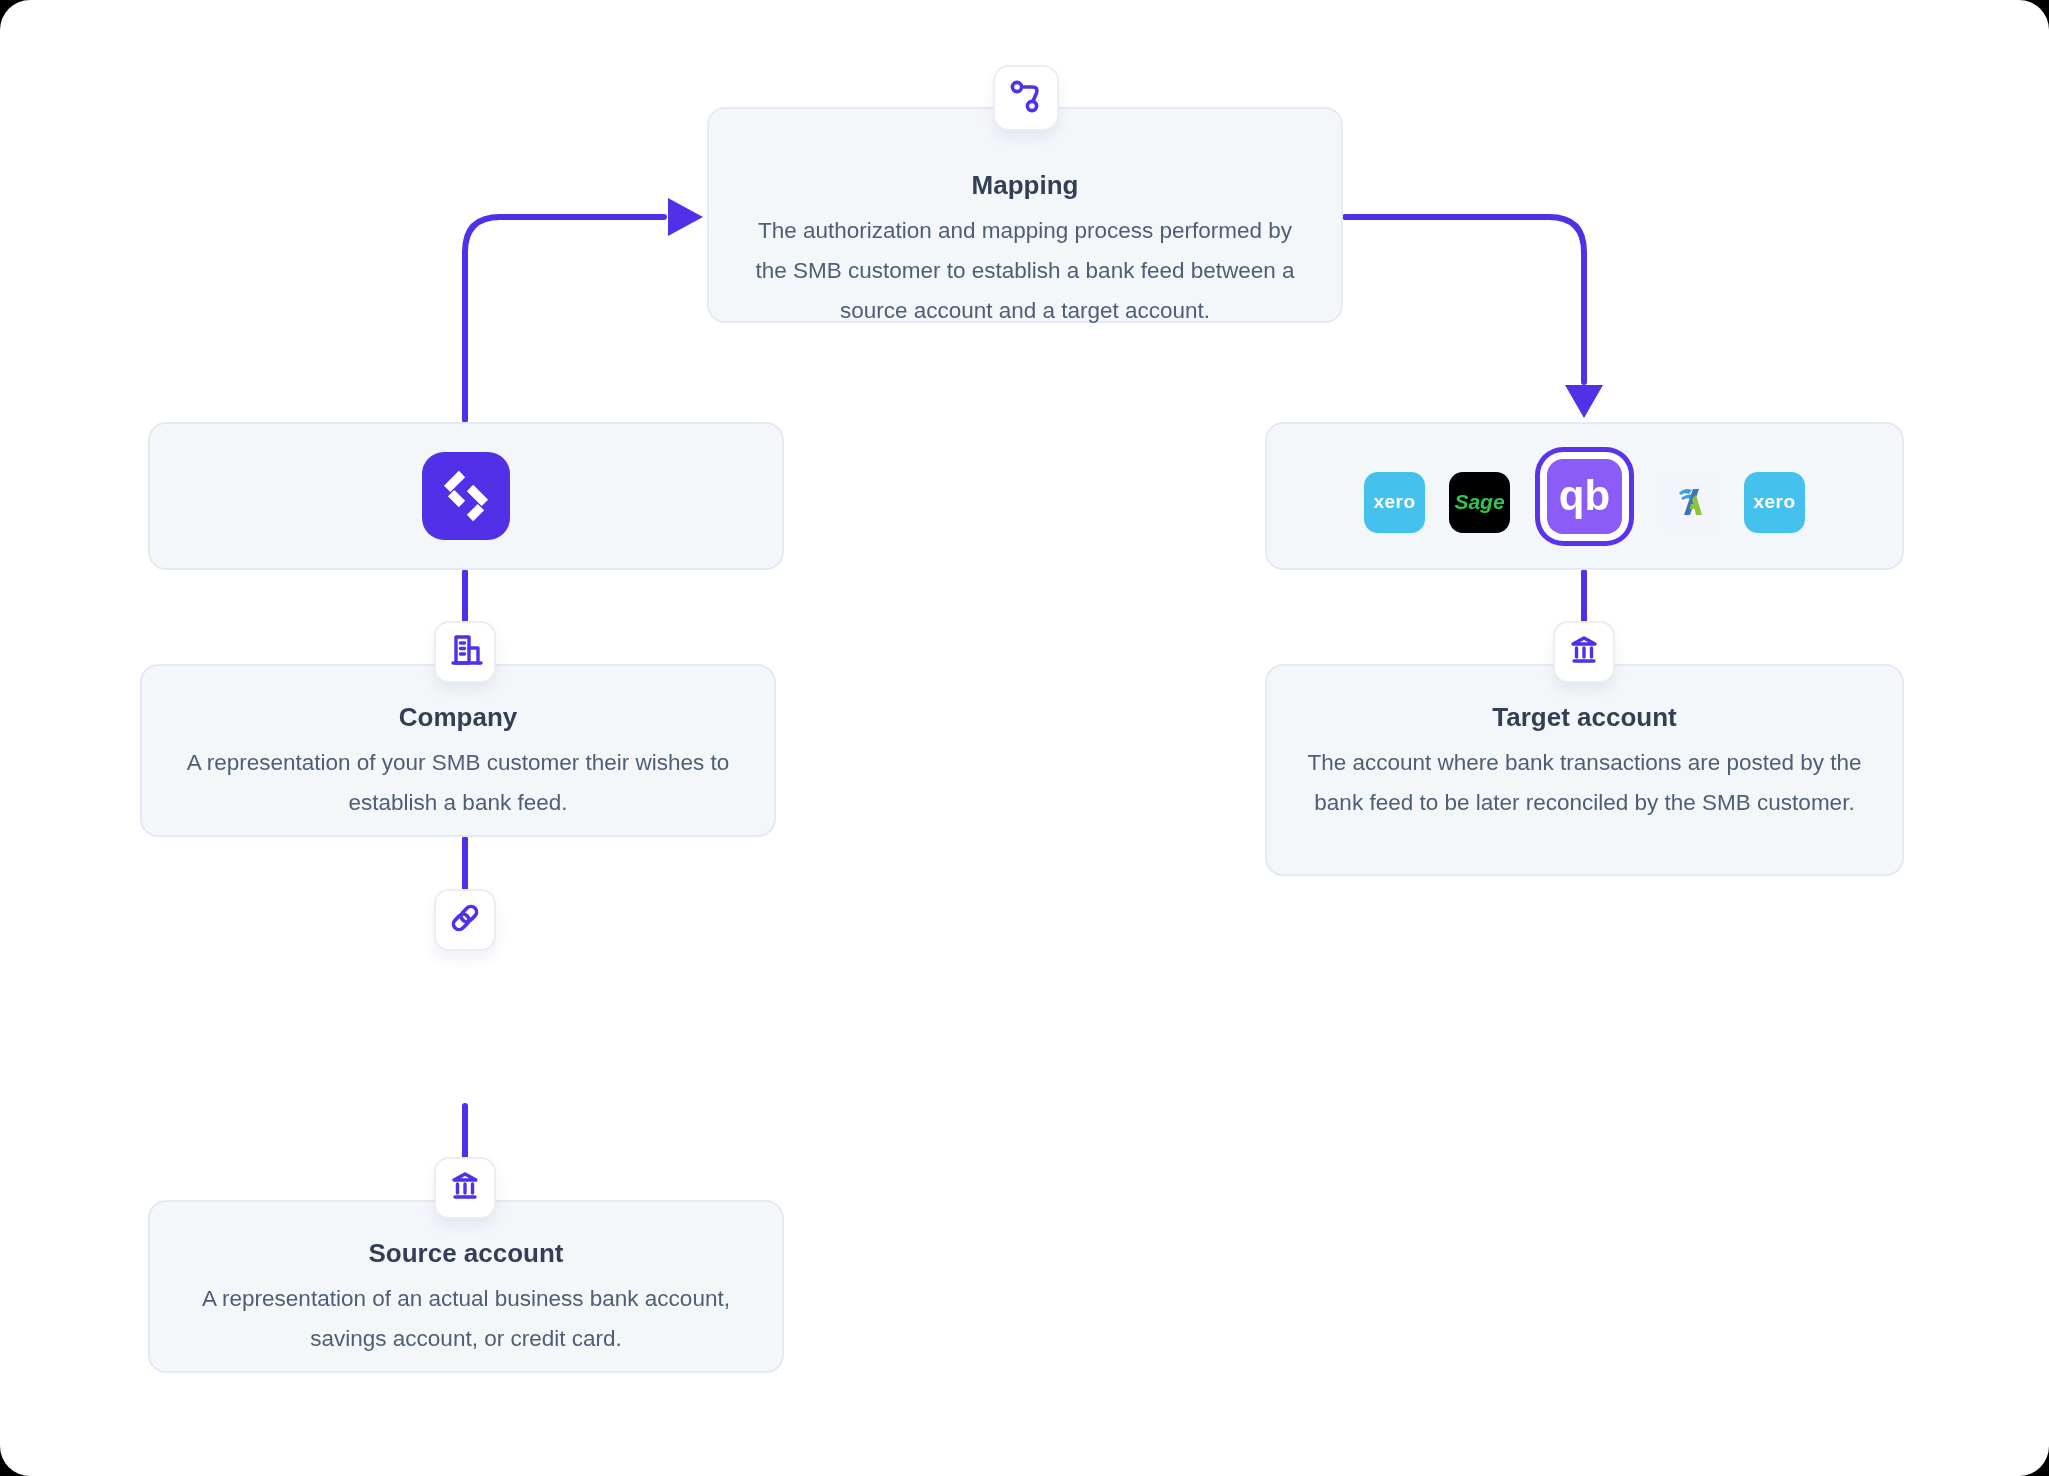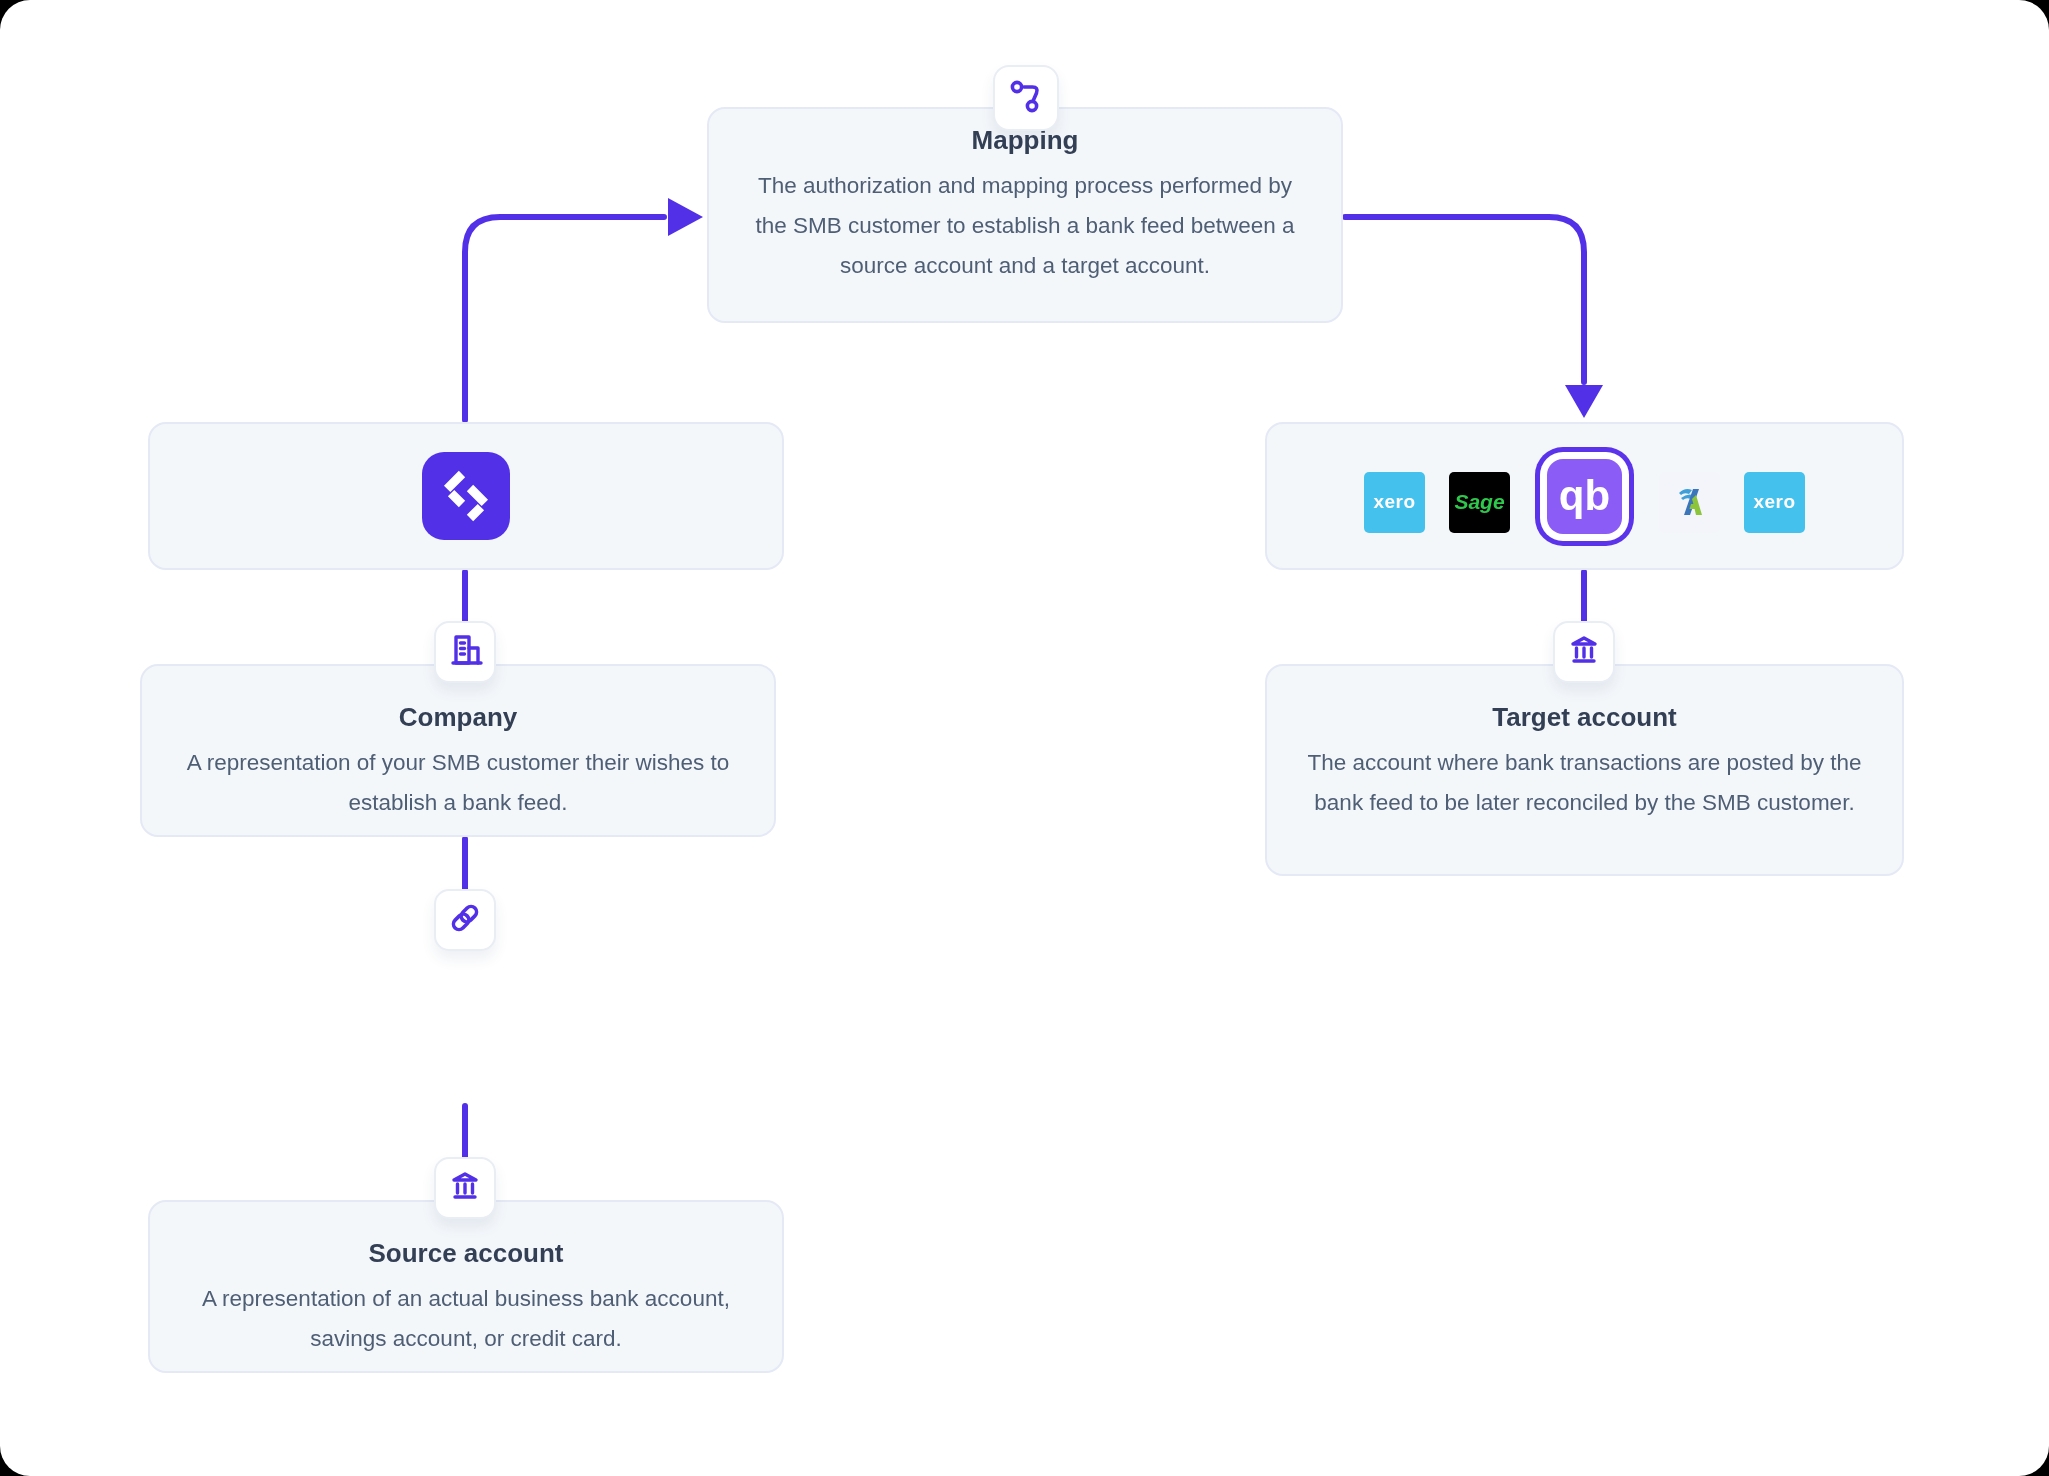--- a/index.html
+++ b/index.html
@@ -11,21 +11,21 @@
         box-sizing:border-box;text-align:center;color:#4e5e75;}
   .card .title{font-size:26px;font-weight:700;color:#333f55;margin:0 0 10px 0;}
   .card .desc{font-size:22.5px;line-height:40px;margin:0;}
   .icon-tile{position:absolute;width:62px;height:62px;background:#fff;border:2px solid #e9edf4;
              border-radius:15px;box-shadow:0 8px 14px rgba(40,60,110,.08);
              display:flex;align-items:center;justify-content:center;box-sizing:border-box;}
   .icon-tile.big{width:66px;height:66px;border-radius:16px;}
   .codat-tile{width:88px;height:88px;border-radius:22px;background:var(--accent);
               display:flex;align-items:center;justify-content:center;}
   .logo-row{display:flex;align-items:center;justify-content:center;gap:24px;height:100%;}
-  .logo-tile{width:61px;height:61px;border-radius:5px;display:flex;align-items:center;
+  .logo-tile{width:61px;height:61px;border-radius:14px;display:flex;align-items:center;
              justify-content:center;font-weight:700;flex:0 0 auto;box-sizing:border-box;margin-top:12px;}
   .logo-tile.xero-style{font-size:19px;font-weight:600;letter-spacing:.5px;}
   .logo-tile.sage-style{font-size:21px;font-style:italic;}
   .logo-tile.qb-style{width:75px;height:75px;border-radius:16px;font-size:42px;
                       box-shadow:0 0 0 7px #fff,0 0 0 12px #5b33ea;margin:0 13px;}
   .centered-flex{display:flex;align-items:center;justify-content:center;}
 </style>
 </head>
 <body>
 
@@ -40,21 +40,21 @@
         <path d="M 465 839 V 930"></path>
         <path d="M 465 1106 V 1198"></path>
         <path d="M 1584 572 V 662"></path>
       </g>
       <g style="fill:var(--accent)" stroke="none">
         <polygon points="668,198 668,236 703,217"></polygon>
         <polygon points="1565,385 1603,385 1584,418"></polygon>
       </g>
     </svg>
 
-    <div class="card" style="left:707px;top:107px;width:636px;height:216px;padding:16px 44px 0;">
+    <div class="card" style="left:707px;top:107px;width:636px;height:216px;padding:61px 44px 0;">
       <p class="title">Mapping</p>
       <p class="desc">The authorization and mapping process performed by the SMB customer to establish a bank feed between a source account and a target account.</p>
     </div>
     <div class="icon-tile big" style="left:993px;top:65px;">
       <span>
         <svg width="40" height="40" viewBox="0 0 40 40" fill="none" style="stroke:var(--accent)" stroke-width="3.6" stroke-linecap="round">
           <circle cx="11" cy="11" r="4.6"></circle>
           <path d="M 18 11 H 26.5 Q 32.5 11 30.5 17 L 27.5 24"></path>
           <circle cx="26" cy="30" r="4.6"></circle>
         </svg>

